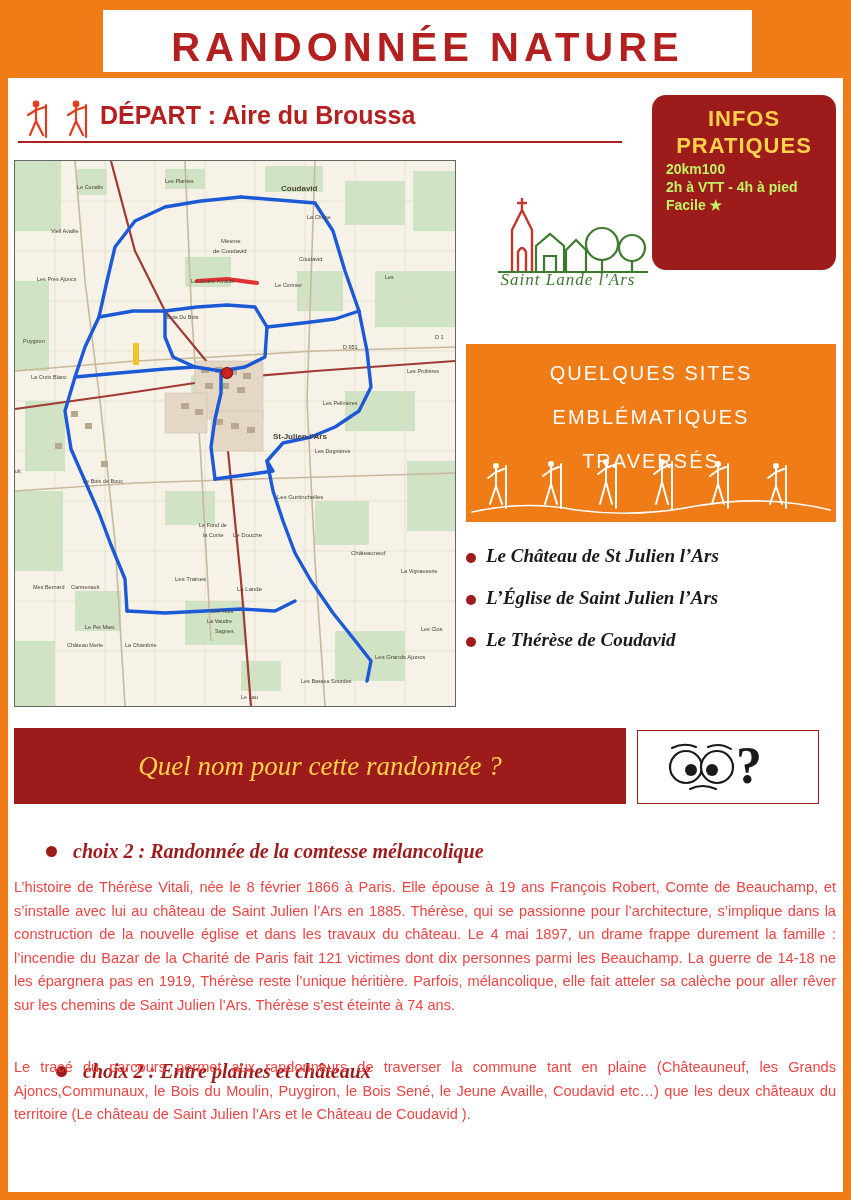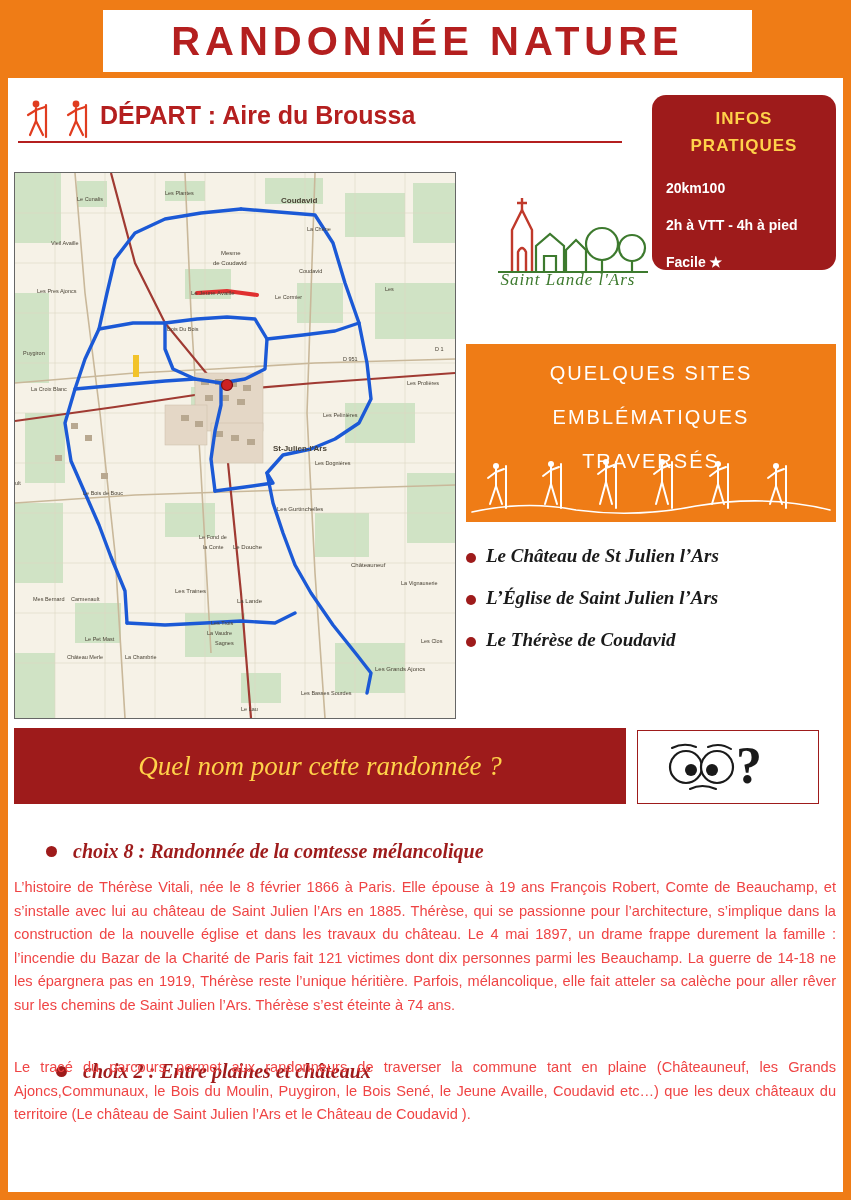--- a/index.html
+++ b/index.html
@@ -25,21 +25,21 @@
   }
   .header-inner {
     position: absolute;
     left: 103px;
     top: 10px;
     width: 645px;
     height: 58px;
     background: #ffffff;
     border: 2px solid #ffffff;
     display: flex;
-    align-items: center;
+    align-items: flex-end;
     justify-content: center;
   }
   .header-title {
     font-size: 40px;
     font-weight: bold;
     letter-spacing: 5px;
     color: #b41f1f;
     font-family: "Liberation Sans", sans-serif;
     white-space: nowrap;
   }
@@ -80,21 +80,20 @@
   
   .map-box {
     position: absolute;
     left: 14px;
     top: 160px;
     width: 440px;
     height: 545px;
     border: 1px solid #666;
     background: #fef9c3;
     overflow: hidden;
-    margin-top: 12px;
   }
   .map-svg { display:block; }
 
   
   .logo-box {
     position: absolute;
     left: 478px;
     top: 186px;
     width: 180px;
     height: 120px;
@@ -122,29 +121,29 @@
     background: #9e1b1b;
     border-radius: 14px;
     color: #ffffff;
     box-sizing: border-box;
     padding: 10px 14px;
   }
   .infos-title {
     text-align: center;
     color: #ffd24a;
     font-weight: bold;
-    font-size: 17px;
+    font-size: 22px;
     letter-spacing: 1px;
     line-height: 27px;
   }
   .infos-line {
     font-size: 14px;
     font-weight: bold;
-    margin-top: 21px;
-    color: #ffffff;
+    margin-top: 2px;
+    color: #bef264;
   }
 
   
   .sites-box {
     position: absolute;
     left: 466px;
     top: 344px;
     width: 370px;
     height: 178px;
     background: #ef7c16;
@@ -570,21 +569,21 @@
       <path d="M34 17 Q46 11 58 16"></path>
       <path d="M70 16 Q82 11 93 18"></path>
       <path d="M52 58 Q64 52 78 58"></path>
     </g>
     <text x="98" y="52" font-size="52" font-family="Liberation Serif, serif" font-weight="bold" fill="#1a1a1a">?</text>
   </svg>
 </div>
 
 <div class="choice-head choice1-head">
   <div class="choice-dot"></div>
-  <div class="choice-title">choix 8 : Randonnée de la comtesse mélancolique</div>
+  <div class="choice-title">choix 2 : Randonnée de la comtesse mélancolique</div>
 </div>
 <div class="para choice1-text">L’histoire de Thérèse Vitali, née le 8 février 1866 à Paris. Elle épouse à 19 ans François Robert, Comte de Beauchamp, et s’installe avec lui au château de Saint Julien l’Ars en 1885. Thérèse, qui se passionne pour l’architecture, s’implique dans la construction de la nouvelle église et dans les travaux du château.  Le 4 mai 1897, un drame frappe durement la famille : l’incendie du Bazar de la Charité de Paris fait 121 victimes dont  dix personnes parmi les Beauchamp. La guerre de 14-18 ne les épargnera pas en 1919, Thérèse reste l’unique héritière. Parfois, mélancolique, elle fait atteler sa calèche pour aller rêver sur les chemins de Saint Julien l’Ars. Thérèse s’est éteinte à 74 ans.</div>
 
 <div class="choice-head choice2-head">
   <div class="choice-dot"></div>
   <div class="choice-title">choix 2 : Entre plaines et châteaux</div>
 </div>
 <div class="para choice2-text">Le tracé du parcours permet aux randonneurs de traverser la commune tant en plaine (Châteauneuf, les Grands Ajoncs,Communaux, le Bois du Moulin, Puygiron, le Bois Sené, le Jeune Availle, Coudavid etc…) que les deux  châteaux du territoire (Le château  de Saint Julien l’Ars et le Château de Coudavid ).</div>
 
 <div class="left-band"></div>

